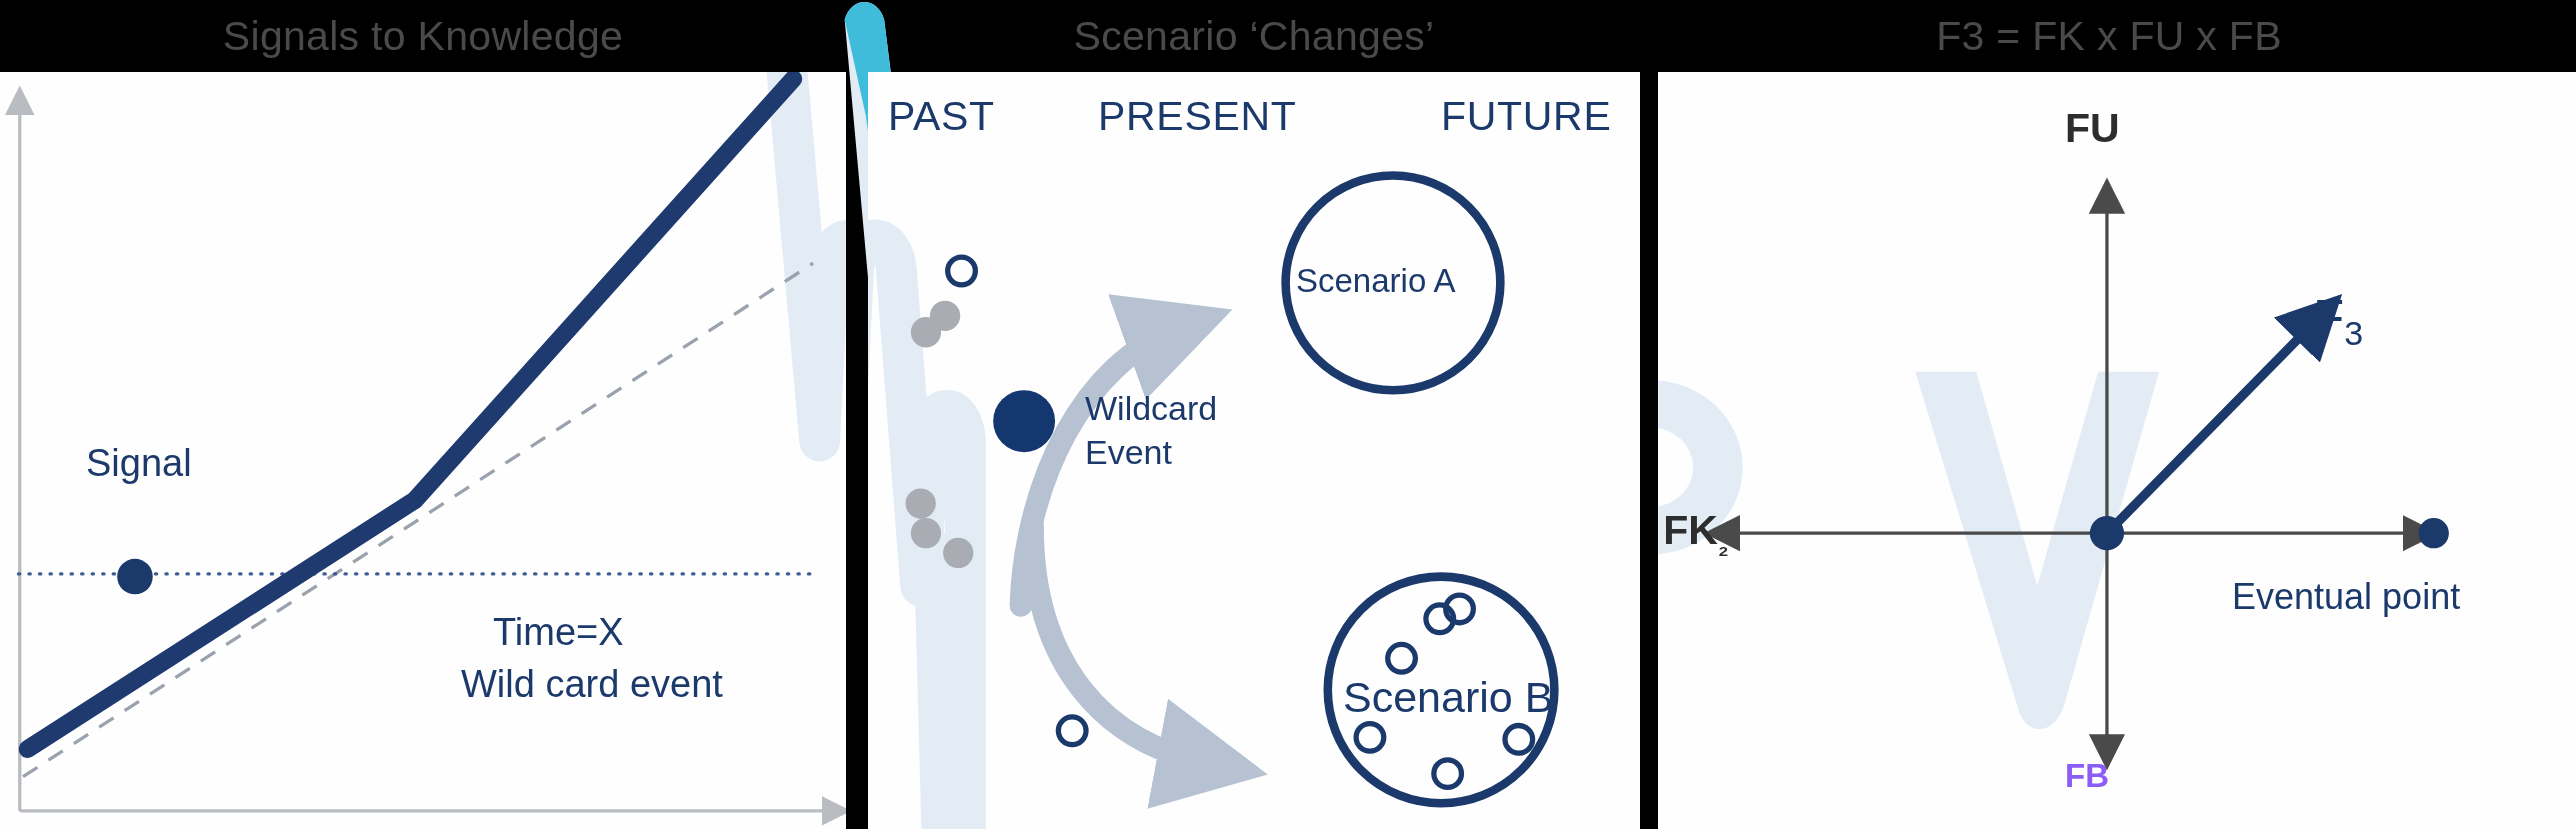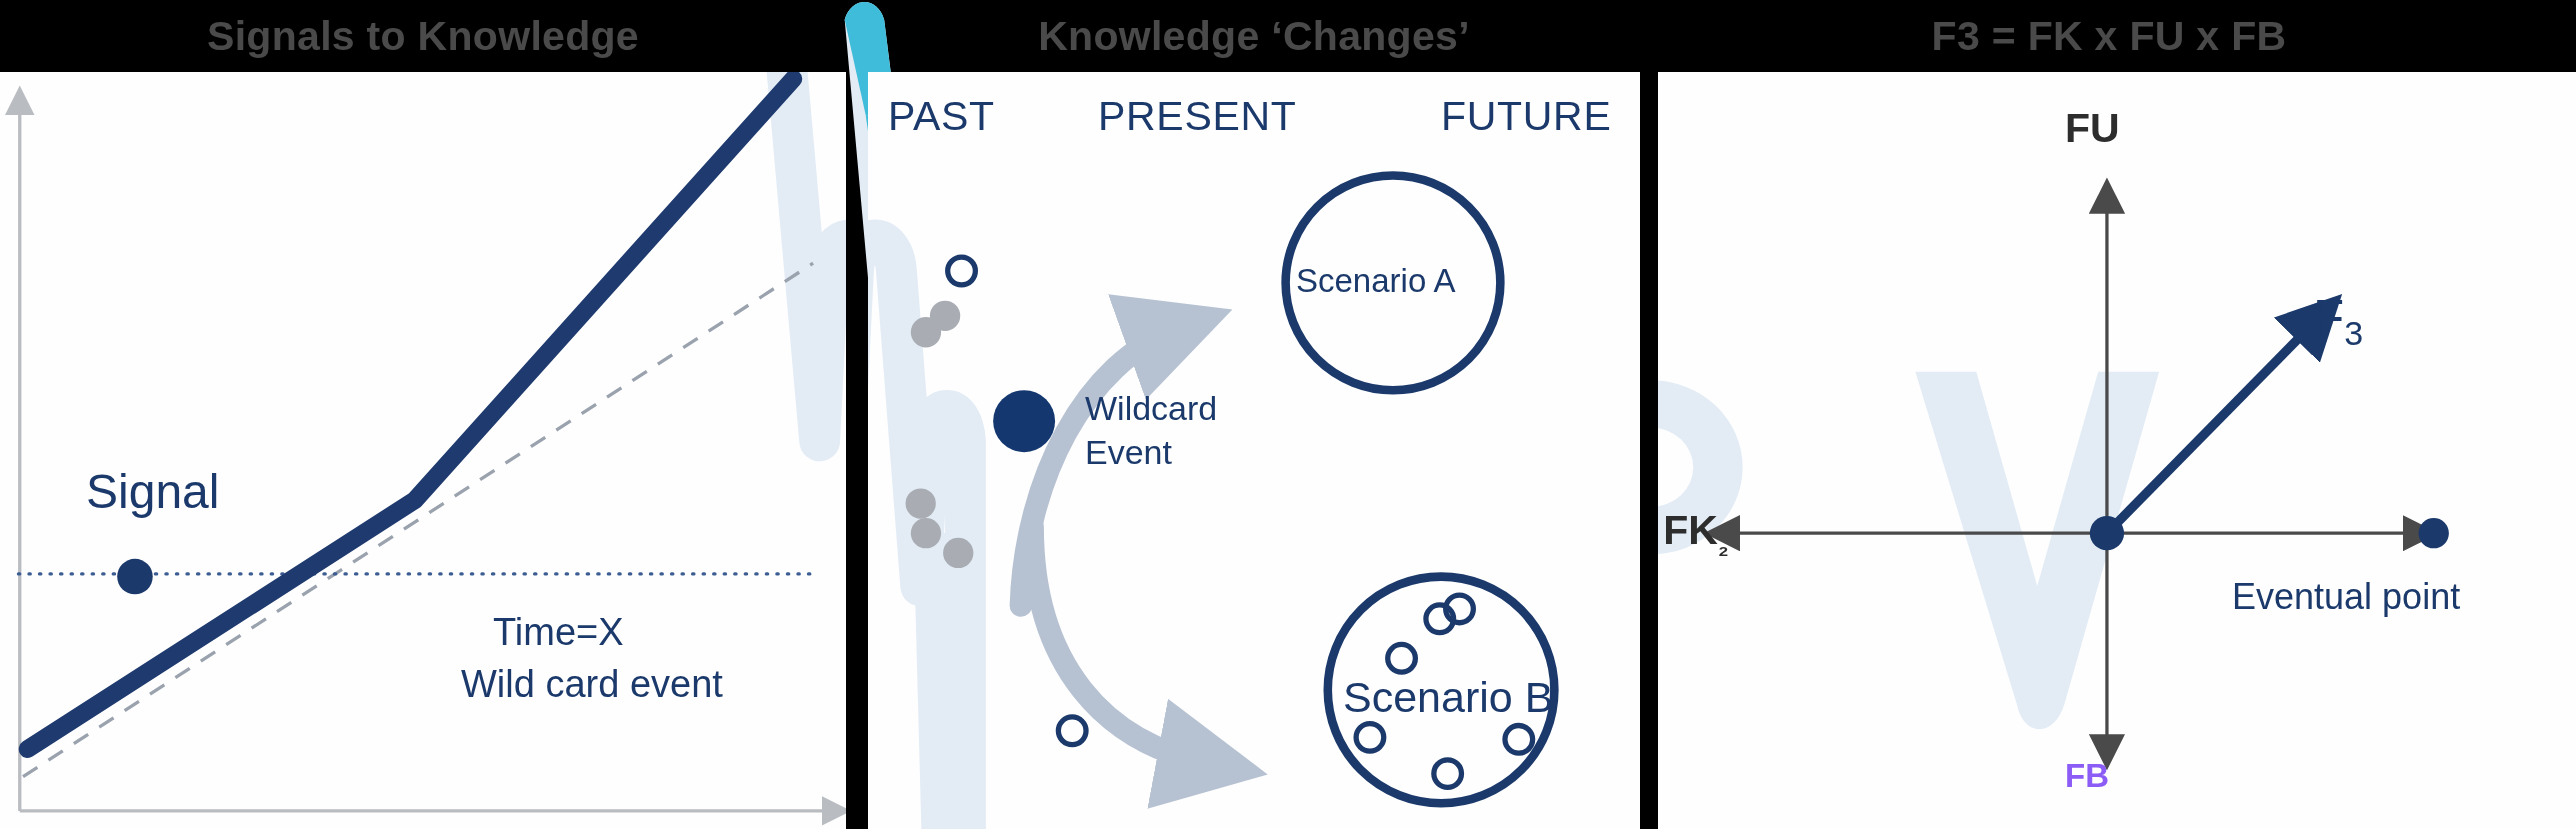--- a/index.html
+++ b/index.html
@@ -2,38 +2,38 @@
 <html style="font-size:10.5px"><head>
 <meta charset="utf-8">
 <style>
   html,body{margin:0;padding:0;background:#000;}
   #stage{
     position:relative;width:2576px;height:829px;background:#000;overflow:hidden;
     font-family:"Liberation Sans",sans-serif;
   }
   .hdr{
     position:absolute;top:0;height:72px;line-height:72px;
-    color:#4a4a4a;font-size:41px;font-weight:700;text-align:center;
+    color:#4a4a4a;font-size:41px;font-weight:400;text-align:center;
     letter-spacing:0.3px;white-space:nowrap;
   }
   .panel{position:absolute;top:72px;height:757px;background:#fefeff;overflow:hidden;}
   #p1{left:0;width:846px;}
   #p2{left:868px;width:772px;}
   #p3{left:1658px;width:918px;padding-left:26px;}
   .svgfull{position:absolute;left:0;top:0;width:100%;height:100%;}
   .lbl{position:absolute;color:#1b3a6b;font-weight:400;white-space:nowrap;}
   .wm{position:absolute;pointer-events:none;}
 </style>
 </head>
 <body>
 
 <div id="stage">
 
   <div class="hdr" style="left:0;width:846px;">Signals to Knowledge</div>
-  <div class="hdr" style="left:868px;width:772px;">Knowledge ‘Changes’</div>
+  <div class="hdr" style="left:868px;width:772px;">Scenario ‘Changes’</div>
   <div class="hdr" style="left:1650px;width:918px;">F3 = FK x FU x FB</div>
 
   <svg class="wm" style="left:767px;top:0px;width:283px;height:658px;" viewBox="0 0 430 1000">
     <path d="M118 30 C 128 -6 168 -6 178 30 L 245 560 L 258 330
              C 262 268 318 268 323 330 L 360 760 L 372 560
              C 376 498 424 498 428 560 L 428 1000 L 392 1000 L 380 700
              L 366 930 C 360 988 306 988 300 930 L 262 520 L 250 760
              C 245 820 190 820 184 760 Z" fill="#e3ecf5"></path>
     <path d="M118 30 C 128 -6 168 -6 178 30 L 196 175 L 150 175 Z" fill="#3fbcd9"></path>
     <path d="M150 175 L 196 175 L 245 560 L 205 560 Z" fill="#3fbcd9"></path>
@@ -60,21 +60,21 @@
 
       <line x1="35" y1="1070" x2="1235" y2="290" stroke="#9aa2ad" stroke-width="5" stroke-dasharray="26 20"></line>
 
       <line x1="28" y1="762" x2="1238" y2="762" stroke="#3c5d92" stroke-width="5" stroke-dasharray="2 14" stroke-linecap="round"></line>
 
       <polyline points="42,1028 630,650 1205,10" fill="none" stroke="#1e3a6e" stroke-width="27" stroke-linejoin="round" stroke-linecap="round"></polyline>
 
       <circle cx="205" cy="766" r="27" fill="#1b3a6b"></circle>
     </svg>
 
-    <div class="lbl" style="left:86px;top:392px;font-size:48px;text-align:center;">Signal</div>
+    <div class="lbl" style="left:86px;top:370px;font-size:38px;text-align:center;">Signal</div>
     <div class="lbl" style="left:493px;top:539px;font-size:38px;">Time=X</div>
     <div class="lbl" style="left:461px;top:591px;font-size:38px;">Wild card event</div>
   </div>
 
   <div class="panel" id="p2">
 
     <svg class="svgfull" viewBox="0 0 1172 1149" preserveAspectRatio="none">
       <path d="M-160 -120 C-150 -160 -105 -160 -95 -120 L-35 560 L-22 300
                C-18 240 38 240 43 300 L80 780 L92 560
                C96 498 144 498 148 560 L148 1149 L112 1149 L100 700" fill="none" stroke="#e3ecf5" stroke-width="62" stroke-linejoin="round"></path>

